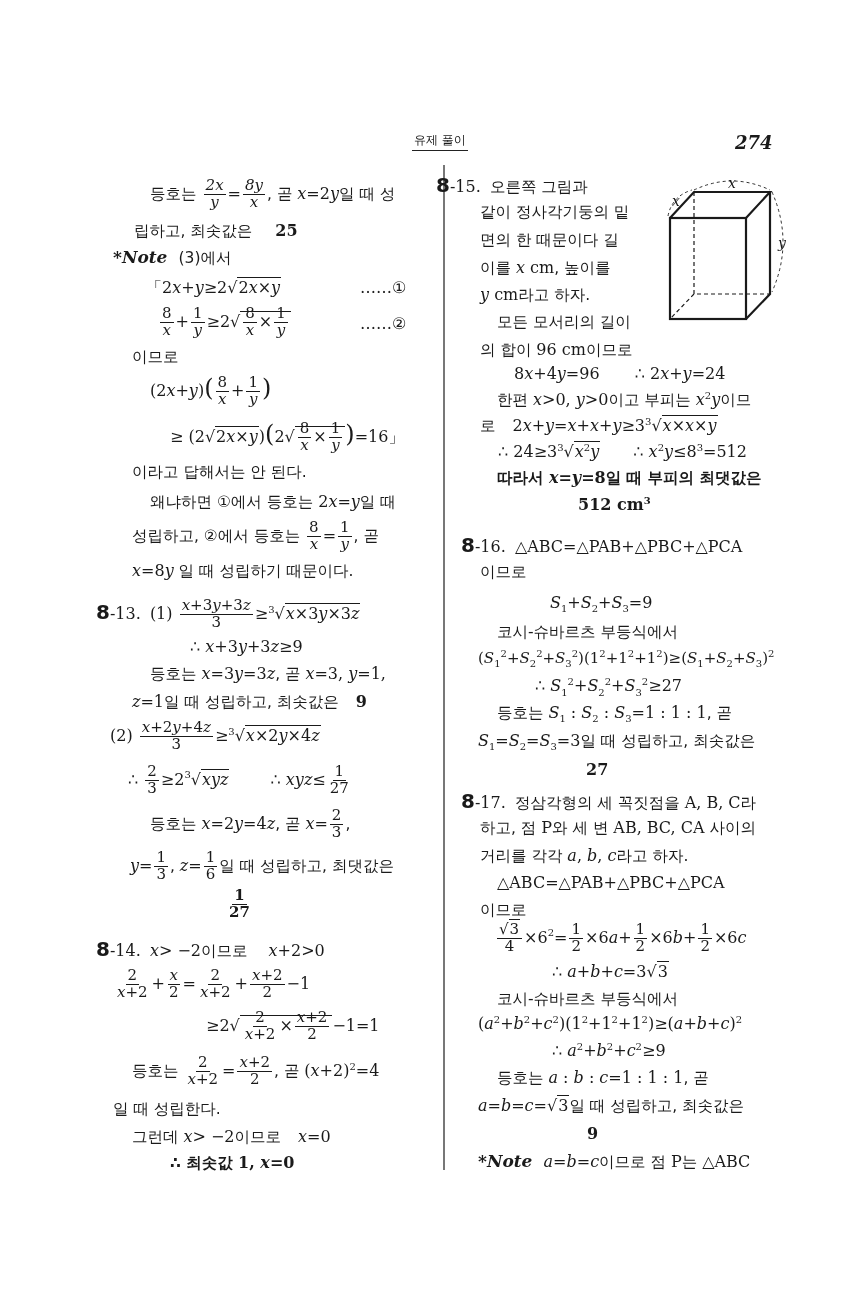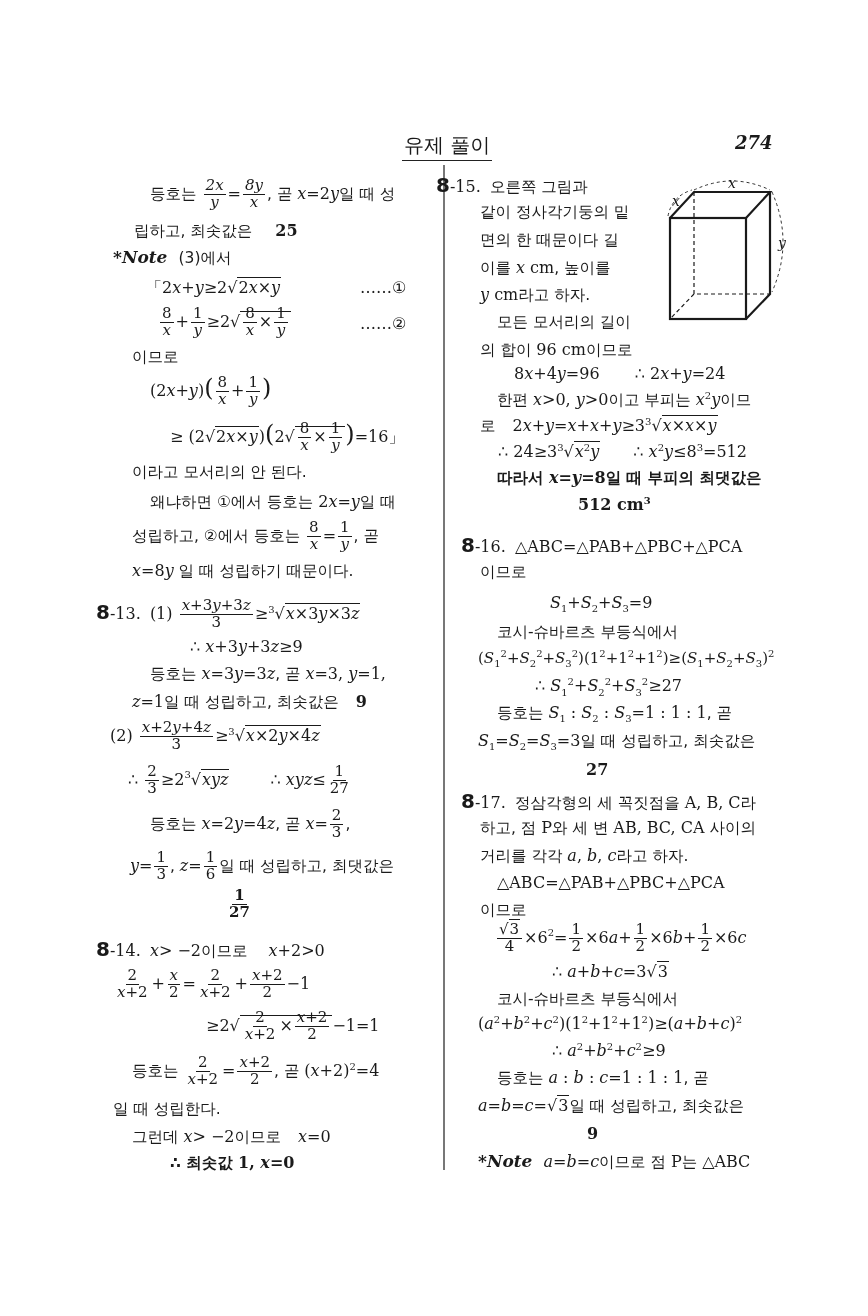--- a/index.html
+++ b/index.html
@@ -1,19 +1,19 @@
 <!DOCTYPE html>
 <html><head>
 <meta charset="utf-8">
 <style>
   html, body { margin:0; padding:0; background:#ffffff; }
   body { width:868px; height:1316px; position:relative; overflow:hidden;
          font-family:"DejaVu Serif", serif; color:#1a1a1a; font-size:16px; }
   .abs { position:absolute; white-space:nowrap; }
-  .hdr-title { left:402px; top:132px; font-family:"DejaVu Sans", sans-serif; font-size:20px;
+  .hdr-title { left:412px; top:132px; font-family:"DejaVu Sans", sans-serif; font-size:12px;
                border-bottom:1.5px solid #222; padding:0 2px 1px 2px; }
   .pagenum { left:735px; top:132px; font-weight:bold; font-style:italic; font-size:18px; font-family:"DejaVu Serif", serif; }
   .divider { position:absolute; left:443px; top:165px; width:1.5px; height:1005px; background:#777; }
   .kr { font-family:"DejaVu Sans", sans-serif; font-size:15.5px; }
   .m { font-family:"DejaVu Serif", serif; font-size:16px; }
   i.v { font-style:italic; }
   .b { font-weight:bold; }
   .num { font-family:"DejaVu Sans", sans-serif; font-weight:bold; font-size:20px; }
   .pn { font-family:"DejaVu Serif", serif; font-size:16px; }
   .frac { display:inline-flex; flex-direction:column; align-items:center; vertical-align:middle; margin:0 2px; line-height:1.05; font-size:15px; }
@@ -84,21 +84,21 @@
   </div>
   <div class="abs m" style="left:170px; top:420px;">
     ≥ (2√<span class="sqrt">2<i class="v">x</i>×<i class="v">y</i></span>)<span style="font-size:24px;">(</span>2√<span class="sqrt"><span class="frac">
           <span class="n">8</span>
           <span class="d"><i class="v">x</i></span>
         </span>×<span class="frac">
           <span class="n">1</span>
           <span class="d"><i class="v">y</i></span>
         </span></span><span style="font-size:24px;">)</span>=16」
   </div>
-  <div class="abs kr" style="left:132px; top:462px;">이라고 모서리의 안 된다.</div>
+  <div class="abs kr" style="left:132px; top:462px;">이라고 답해서는 안 된다.</div>
   <div class="abs kr" style="left:150px; top:492px;">
     왜냐하면 ①에서 등호는 <span class="m">2<i class="v">x</i>=<i class="v">y</i></span>일 때
   </div>
   <div class="abs kr" style="left:132px; top:520px;">
     성립하고, ②에서 등호는 <span class="frac m">
         <span class="n">8</span>
         <span class="d"><i class="v">x</i></span>
       </span><span class="m">=</span><span class="frac m">
         <span class="n">1</span>
         <span class="d"><i class="v">y</i></span>

